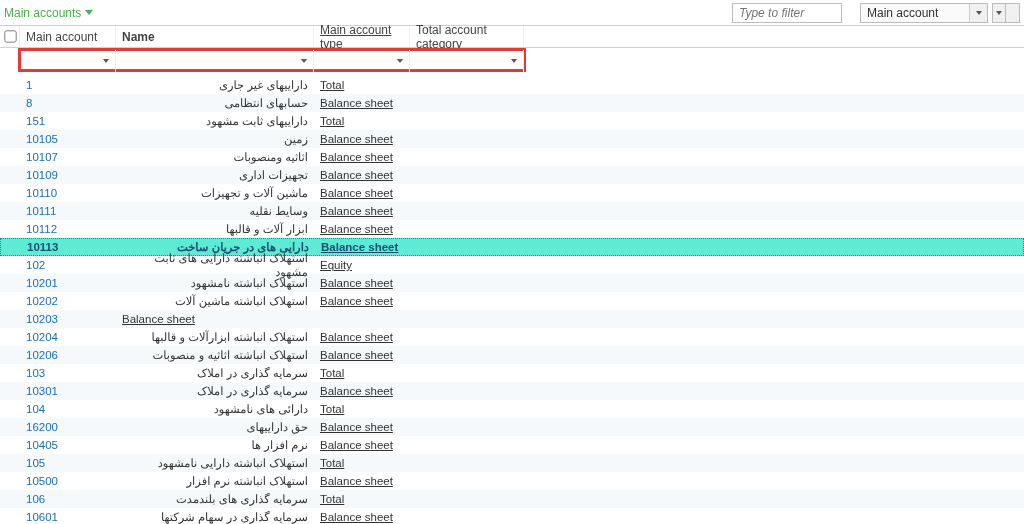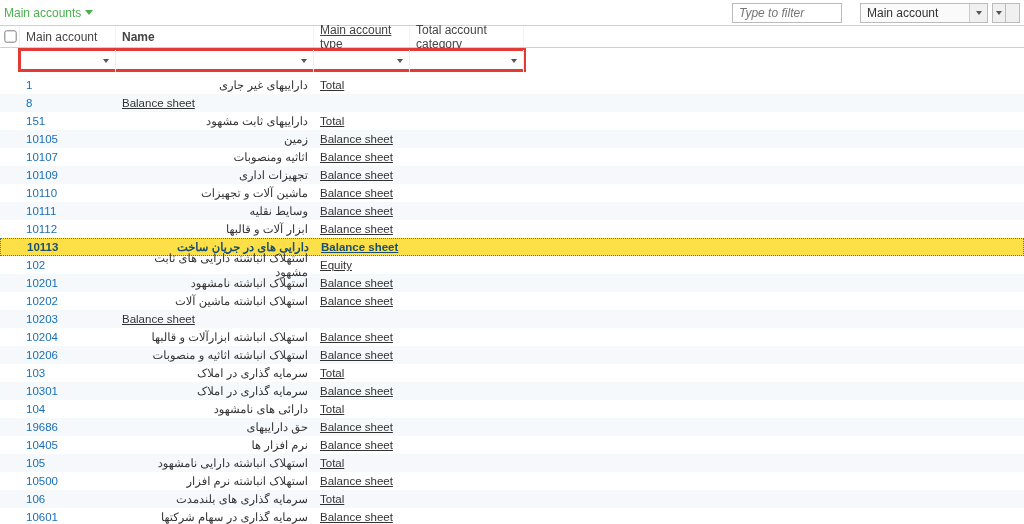--- a/index.html
+++ b/index.html
@@ -174,21 +174,21 @@
     overflow: auto;
   }
   .row {
     display: flex;
     height: 18px;
     align-items: center;
     font-size: 11.5px;
   }
   .row.alt { background: #f5f9fb; }
   .row.selected {
-    background: #fde047;
+    background: #5eead4;
     border: 1px dotted #3a77a6;
     font-weight: bold;
   }
   .row.selected .cell { color: #1b4f72; }
   .row-chk { width: 20px; }
   .cell { padding: 0 6px; }
   .c1 { width: 96px; color: #1b6fb5; }
   .c2 { width: 198px; direction: rtl; text-align: right; unicode-bidi: plaintext; color: #333; }
   .c3 { width: 96px; color: #333; text-decoration: underline; }
   .c4 { width: 114px; }
@@ -247,20 +247,21 @@
     <div class="row">
       <div class="row-chk"></div>
       <div class="cell c1">1</div>
       <div class="cell c2">داراییهای غیر جاری</div>
       <div class="cell c3">Total</div>
       <div class="cell c4"></div>
     </div>
     <div class="row alt">
       <div class="row-chk"></div>
       <div class="cell c1">8</div>
+      <div class="cell c2">حسابهای انتظامی</div>
       <div class="cell c3">Balance sheet</div>
       <div class="cell c4"></div>
     </div>
     <div class="row">
       <div class="row-chk"></div>
       <div class="cell c1">151</div>
       <div class="cell c2">داراییهای ثابت مشهود</div>
       <div class="cell c3">Total</div>
       <div class="cell c4"></div>
     </div>
@@ -370,21 +371,21 @@
     </div>
     <div class="row">
       <div class="row-chk"></div>
       <div class="cell c1">104</div>
       <div class="cell c2">دارائی های نامشهود</div>
       <div class="cell c3">Total</div>
       <div class="cell c4"></div>
     </div>
     <div class="row alt">
       <div class="row-chk"></div>
-      <div class="cell c1">19686</div>
+      <div class="cell c1">16200</div>
       <div class="cell c2">حق داراییهای</div>
       <div class="cell c3">Balance sheet</div>
       <div class="cell c4"></div>
     </div>
     <div class="row">
       <div class="row-chk"></div>
       <div class="cell c1">10405</div>
       <div class="cell c2">نرم افزار ها</div>
       <div class="cell c3">Balance sheet</div>
       <div class="cell c4"></div>

